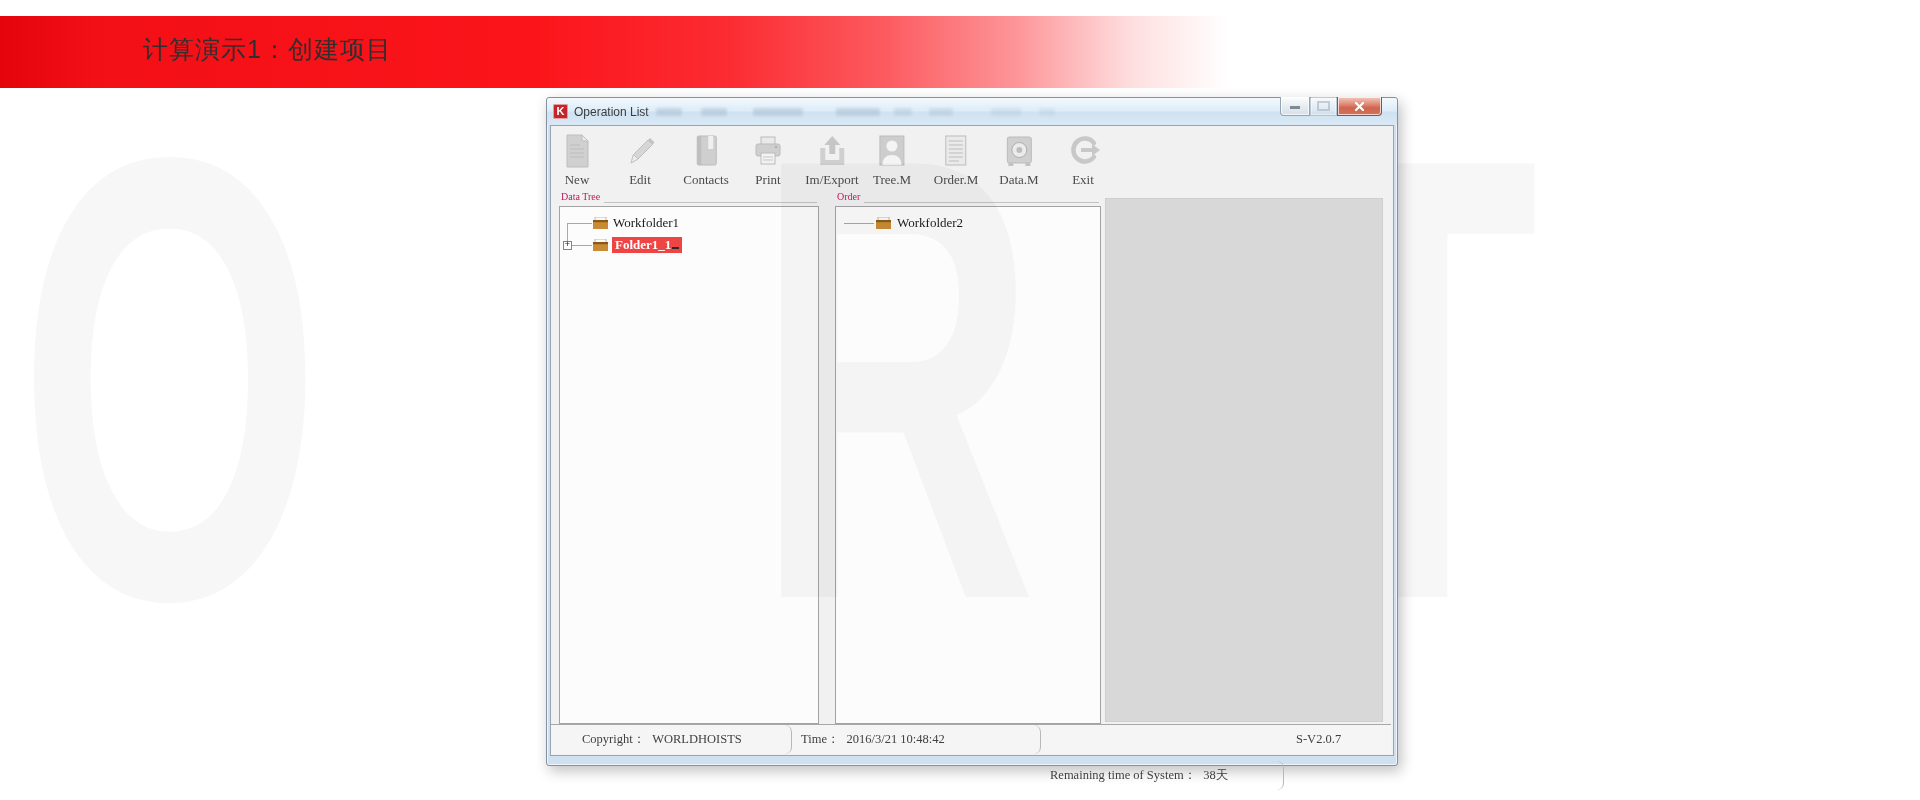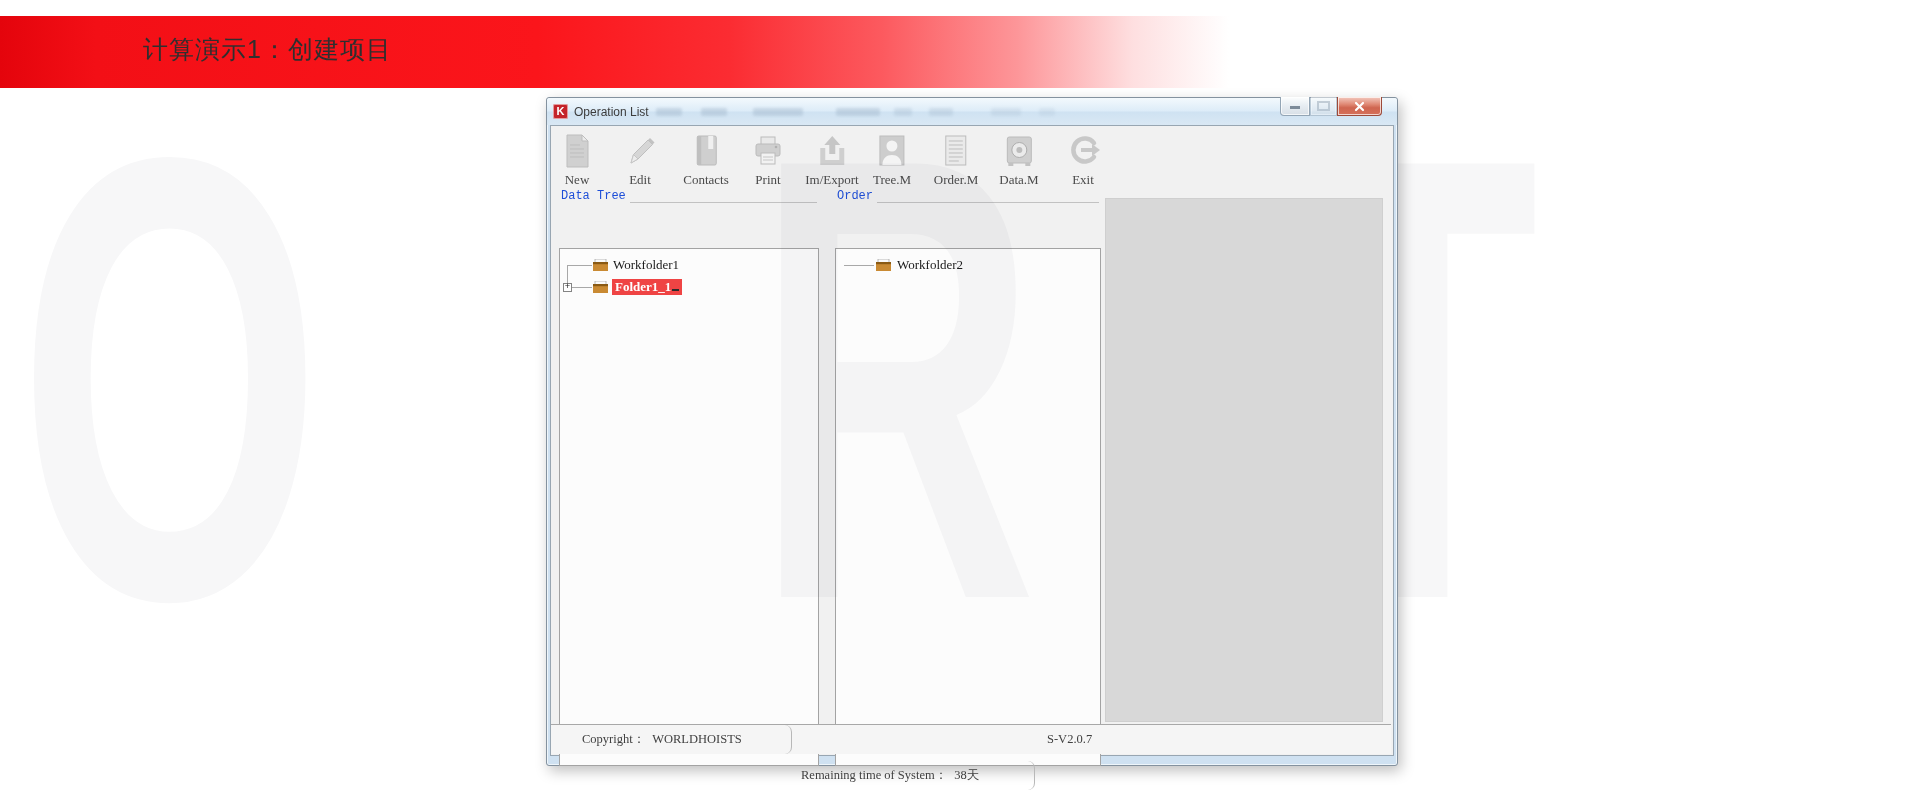--- a/index.html
+++ b/index.html
@@ -77,22 +77,22 @@
   .tool .tlabel{display:block;margin-top:2px;font-family:"Liberation Serif",serif;
     font-size:13px;color:#4a4a4a;white-space:nowrap;}
   .t1{left:26px;} .t2{left:89px;} .t3{left:155px;} .t4{left:217px;} .t5{left:281px;}
   .t6{left:341px;} .t7{left:405px;} .t8{left:468px;text-align:center;} .t9{left:532px;}
 
   
   .group{position:absolute;border-top:1px solid #c2c2c2;height:0;}
   .group-left{left:8px;top:76px;width:258px;}
   .group-right{left:284px;top:76px;width:264px;}
   .group-label{position:absolute;left:0;top:-13px;padding:0 4px 0 2px;background:#f1f1f1;
-    font-family:Liberation Mono, monospace;font-size:12px;color:#1d4ed8;line-height:13px;white-space:nowrap;}
-  .tree-box{position:absolute;top:80px;height:516px;background:#fcfcfc;border:1px solid #a3a3a3;margin-top:42px;}
+    font-family:Liberation Serif, serif;font-size:10px;color:#be185d;line-height:13px;white-space:nowrap;}
+  .tree-box{position:absolute;top:80px;height:516px;background:#fcfcfc;border:1px solid #a3a3a3;}
   .tree-box-left{left:8px;width:258px;}
   .tree-box-right{left:284px;width:264px;}
   .gray-panel{position:absolute;left:554px;top:72px;width:278px;height:524px;
     background:#d8d8d8;border:1px solid #cfcfcf;box-sizing:border-box;}
 
   
   .hline{position:absolute;height:1px;background:#a8a8a8;}
   .vline{position:absolute;width:1px;background:#a8a8a8;}
   .folder{position:absolute;width:17px;height:13px;}
   .tree-label{position:absolute;font-family:"Liberation Serif",serif;font-size:13px;
@@ -297,20 +297,24 @@
       <span class="tree-label" style="left:61px;top:8px;">Workfolder2</span>
     </div>
 
     <div class="gray-panel"></div>
 
     <div class="statusbar">
       <div class="status-sec ss1">
         <span>Copyright：</span>
         <span class="status-val">WORLDHOISTS</span>
       </div>
+      <div class="status-sec ss2">
+        <span>Time：</span>
+        <span class="status-val">2016/3/21 10:48:42</span>
+      </div>
       <div class="status-sec ss3">
         <span>Remaining time of System：</span>
         <span class="status-val">38天</span>
       </div>
       <div class="status-sec ss4">
         <span>S-V2.0.7</span>
       </div>
     </div>
 
   </div>

